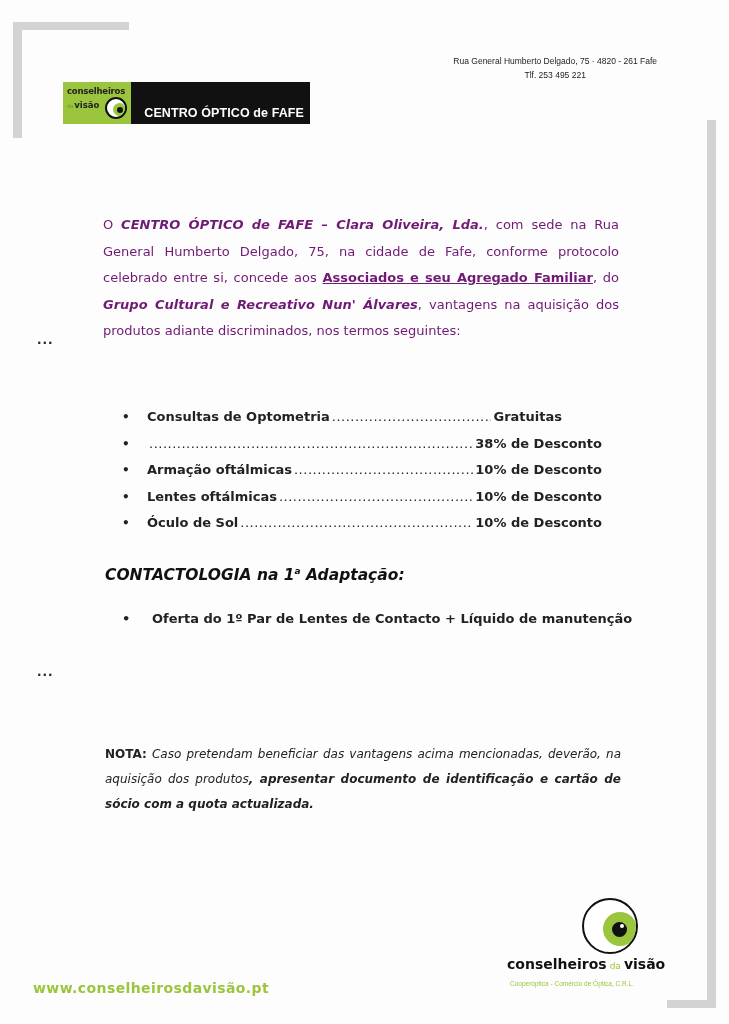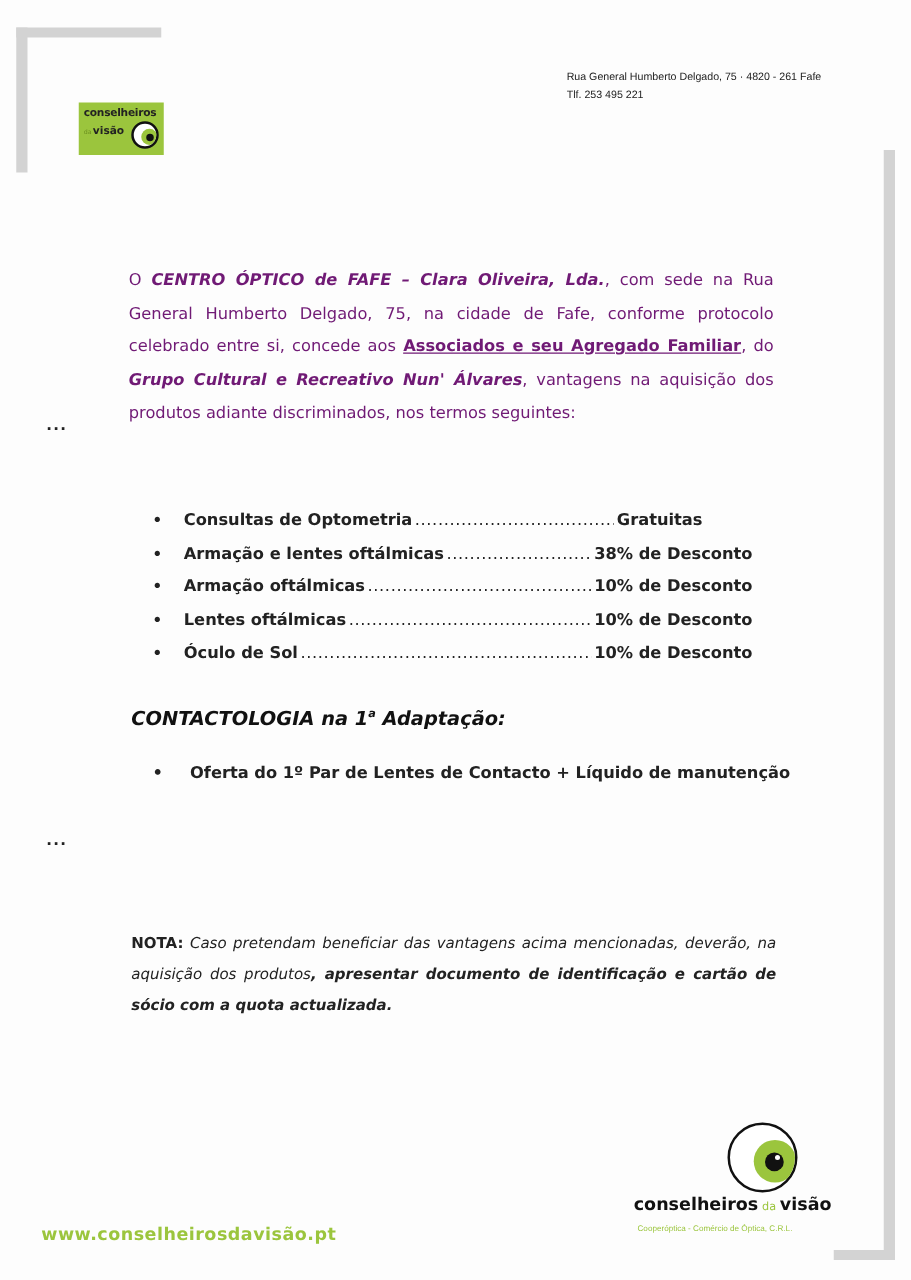--- a/index.html
+++ b/index.html
@@ -17,21 +17,21 @@
   .logo-green { width:68px; height:100%; background:#9bc53d; position:relative; }
   .logo-black { flex:1; background:#111; position:relative; }
   .logo-green .brand1 { position:absolute; left:4px; top:4px; font-size:8.5px; font-weight:bold; color:#222; letter-spacing:-0.2px; }
   .logo-green .brand2 { position:absolute; left:4px; top:18px; font-size:8.5px; font-weight:bold; color:#222; }
   .logo-green .da { font-size:5px; color:#6b8f1e; font-weight:normal; margin-right:1px; }
   .logo-eye { position:absolute; left:42px; top:15px; width:22px; height:22px; border:2px solid #111; border-radius:50%; background:#fff; box-sizing:border-box; overflow:hidden; }
   .logo-eye .iris { position:absolute; left:6px; top:4px; width:13px; height:13px; border-radius:50%; background:#9bc53d; }
   .logo-eye .pupil { position:absolute; left:10px; top:8px; width:6px; height:6px; border-radius:50%; background:#111; }
   .logo-black .title { position:absolute; right:6px; bottom:4px; color:#fff; font-weight:bold; font-size:12.5px; font-family:"Liberation Sans", sans-serif; letter-spacing:0.1px; }
 
-  .address { right:72px; top:54px; text-align:left; font-size:8.5px; line-height:14px; color:#222; font-family:"Liberation Sans", sans-serif; }
+  .address { right:72px; top:54px; text-align:center; font-size:8.5px; line-height:14px; color:#222; font-family:"Liberation Sans", sans-serif; }
 
   .body-text { left:103px; top:212px; width:516px; font-size:13px; line-height:26.5px; text-align:justify; color:#701a75; }
   .body-text b { font-style:italic; }
   .body-text u { font-weight:bold; }
 
   .ellipsis { font-size:12px; color:#222; letter-spacing:1px; font-weight:bold; }
 
   .list { left:122px; top:409px; width:480px; }
   .list .row { display:flex; align-items:baseline; height:26.5px; font-size:13px; font-weight:bold; color:#222; }
   .list .bullet { width:25px; font-size:12px; }
@@ -75,39 +75,41 @@
 
 <div class="abs logo-band">
   <div class="logo-green">
     <span class="brand1">conselheiros</span>
     <span class="brand2"><span class="da">da</span><span>visão</span></span>
     <div class="logo-eye">
       <div class="iris"></div>
         <div class="pupil"></div>
     </div>
   </div>
+  <div class="logo-black">
+    <span class="title">CENTRO ÓPTICO de FAFE</span>
+  </div>
 </div>
 
 <div class="abs body-text">
   <span>O </span><b>CENTRO ÓPTICO de FAFE – Clara Oliveira, Lda.</b><span>, com sede na Rua General Humberto Delgado, 75, na cidade de Fafe, conforme protocolo celebrado entre si, concede aos </span><u>Associados e seu Agregado Familiar</u><span>, do </span><b>Grupo Cultural e Recreativo Nun' Álvares</b><span>, vantagens na aquisição dos produtos adiante discriminados, nos termos seguintes:</span>
 </div>
 
 <div class="abs ellipsis" style="left:37px; top:333px;">...</div>
 <div class="abs ellipsis" style="left:37px; top:665px;">...</div>
 
 <div class="abs list">
   <div class="row">
     <span class="bullet">•</span>
     <span class="label">Consultas de Optometria</span>
     <span class="dots"></span>
     <span class="value" style="margin-right:40px;">Gratuitas</span>
   </div>
   <div class="row">
     <span class="bullet">•</span>
-    <span class="label">Armação e lentes oftálmicas</span>
     <span class="dots"></span>
     <span class="value">38% de Desconto</span>
   </div>
   <div class="row">
     <span class="bullet">•</span>
     <span class="label">Armação oftálmicas</span>
     <span class="dots"></span>
     <span class="value">10% de Desconto</span>
   </div>
   <div class="row">

